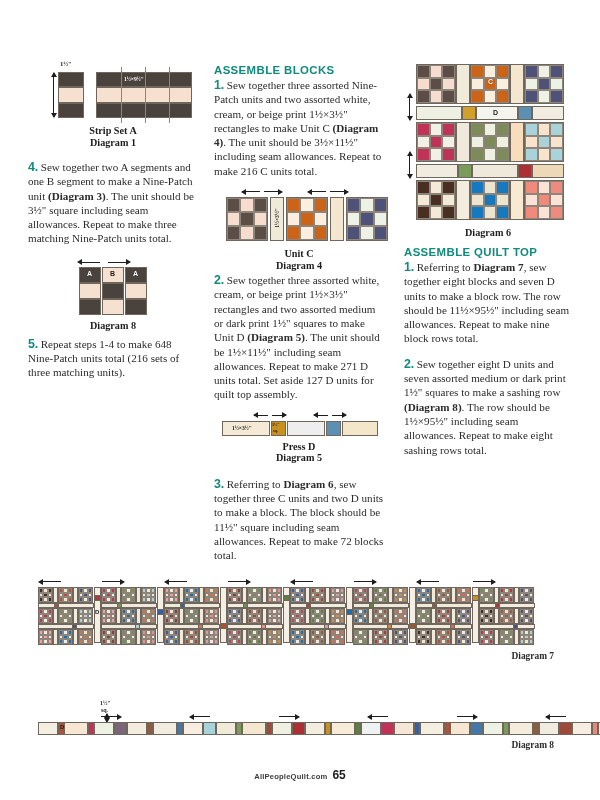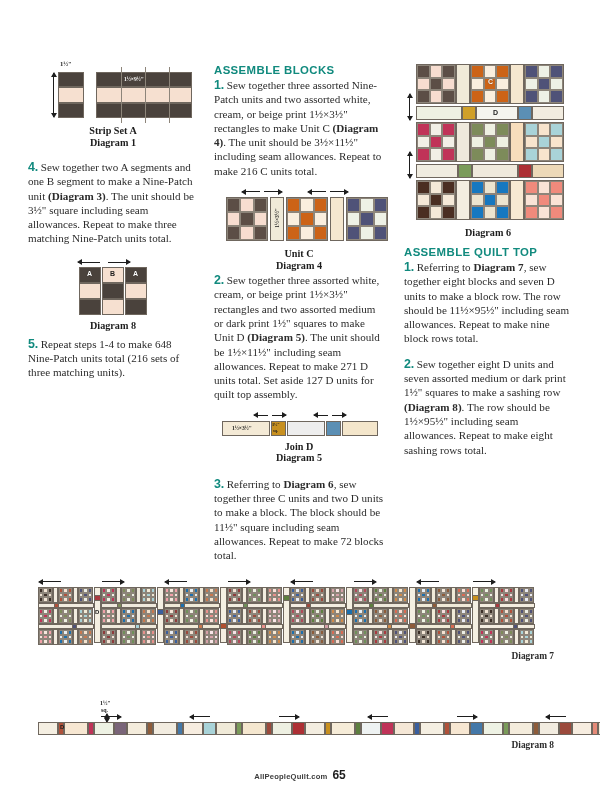--- a/index.html
+++ b/index.html
@@ -244,21 +244,21 @@
         <div class="pc" style="left:0;top:0;width:48px;height:15px;background:#f4ead6;"></div>
         <div class="dimlbl" style="left:10px;top:4px;">1½×3½"</div>
         <div class="pc" style="left:49px;top:0;width:15px;height:15px;background:#c8901f;"></div>
         <div class="dimlbl" style="left:50px;top:1px;font-size:4.4px;">1½"</div>
         <div class="dimlbl" style="left:51px;top:7px;font-size:4.4px;">sq.</div>
         <div class="pc" style="left:65px;top:0;width:38px;height:15px;background:#eeeeee;"></div>
         <div class="pc" style="left:104px;top:0;width:15px;height:15px;background:#5b8fb4;"></div>
         <div class="pc" style="left:120px;top:0;width:36px;height:15px;background:#f4e6cb;"></div>
       </div>
       <div class="cap" style="position:absolute;left:0;top:25px;width:170px;">
-        <span>Join D</span><br>
+        <span>Press D</span><br>
         <span>Diagram 5</span>
       </div>
     </div>
 
     <p class="body" style="margin-top:18px;">
       <span class="stepnum">3.</span><span> Referring to </span><span class="b">Diagram 6</span><span>, sew together three C units and two D units to make a block. The block should be 11½" square including seam allowances. Repeat to make 72 blocks total.</span>
     </p>
   </div>
 
   <div class="col col3" style="top:60px;width:168px;">

